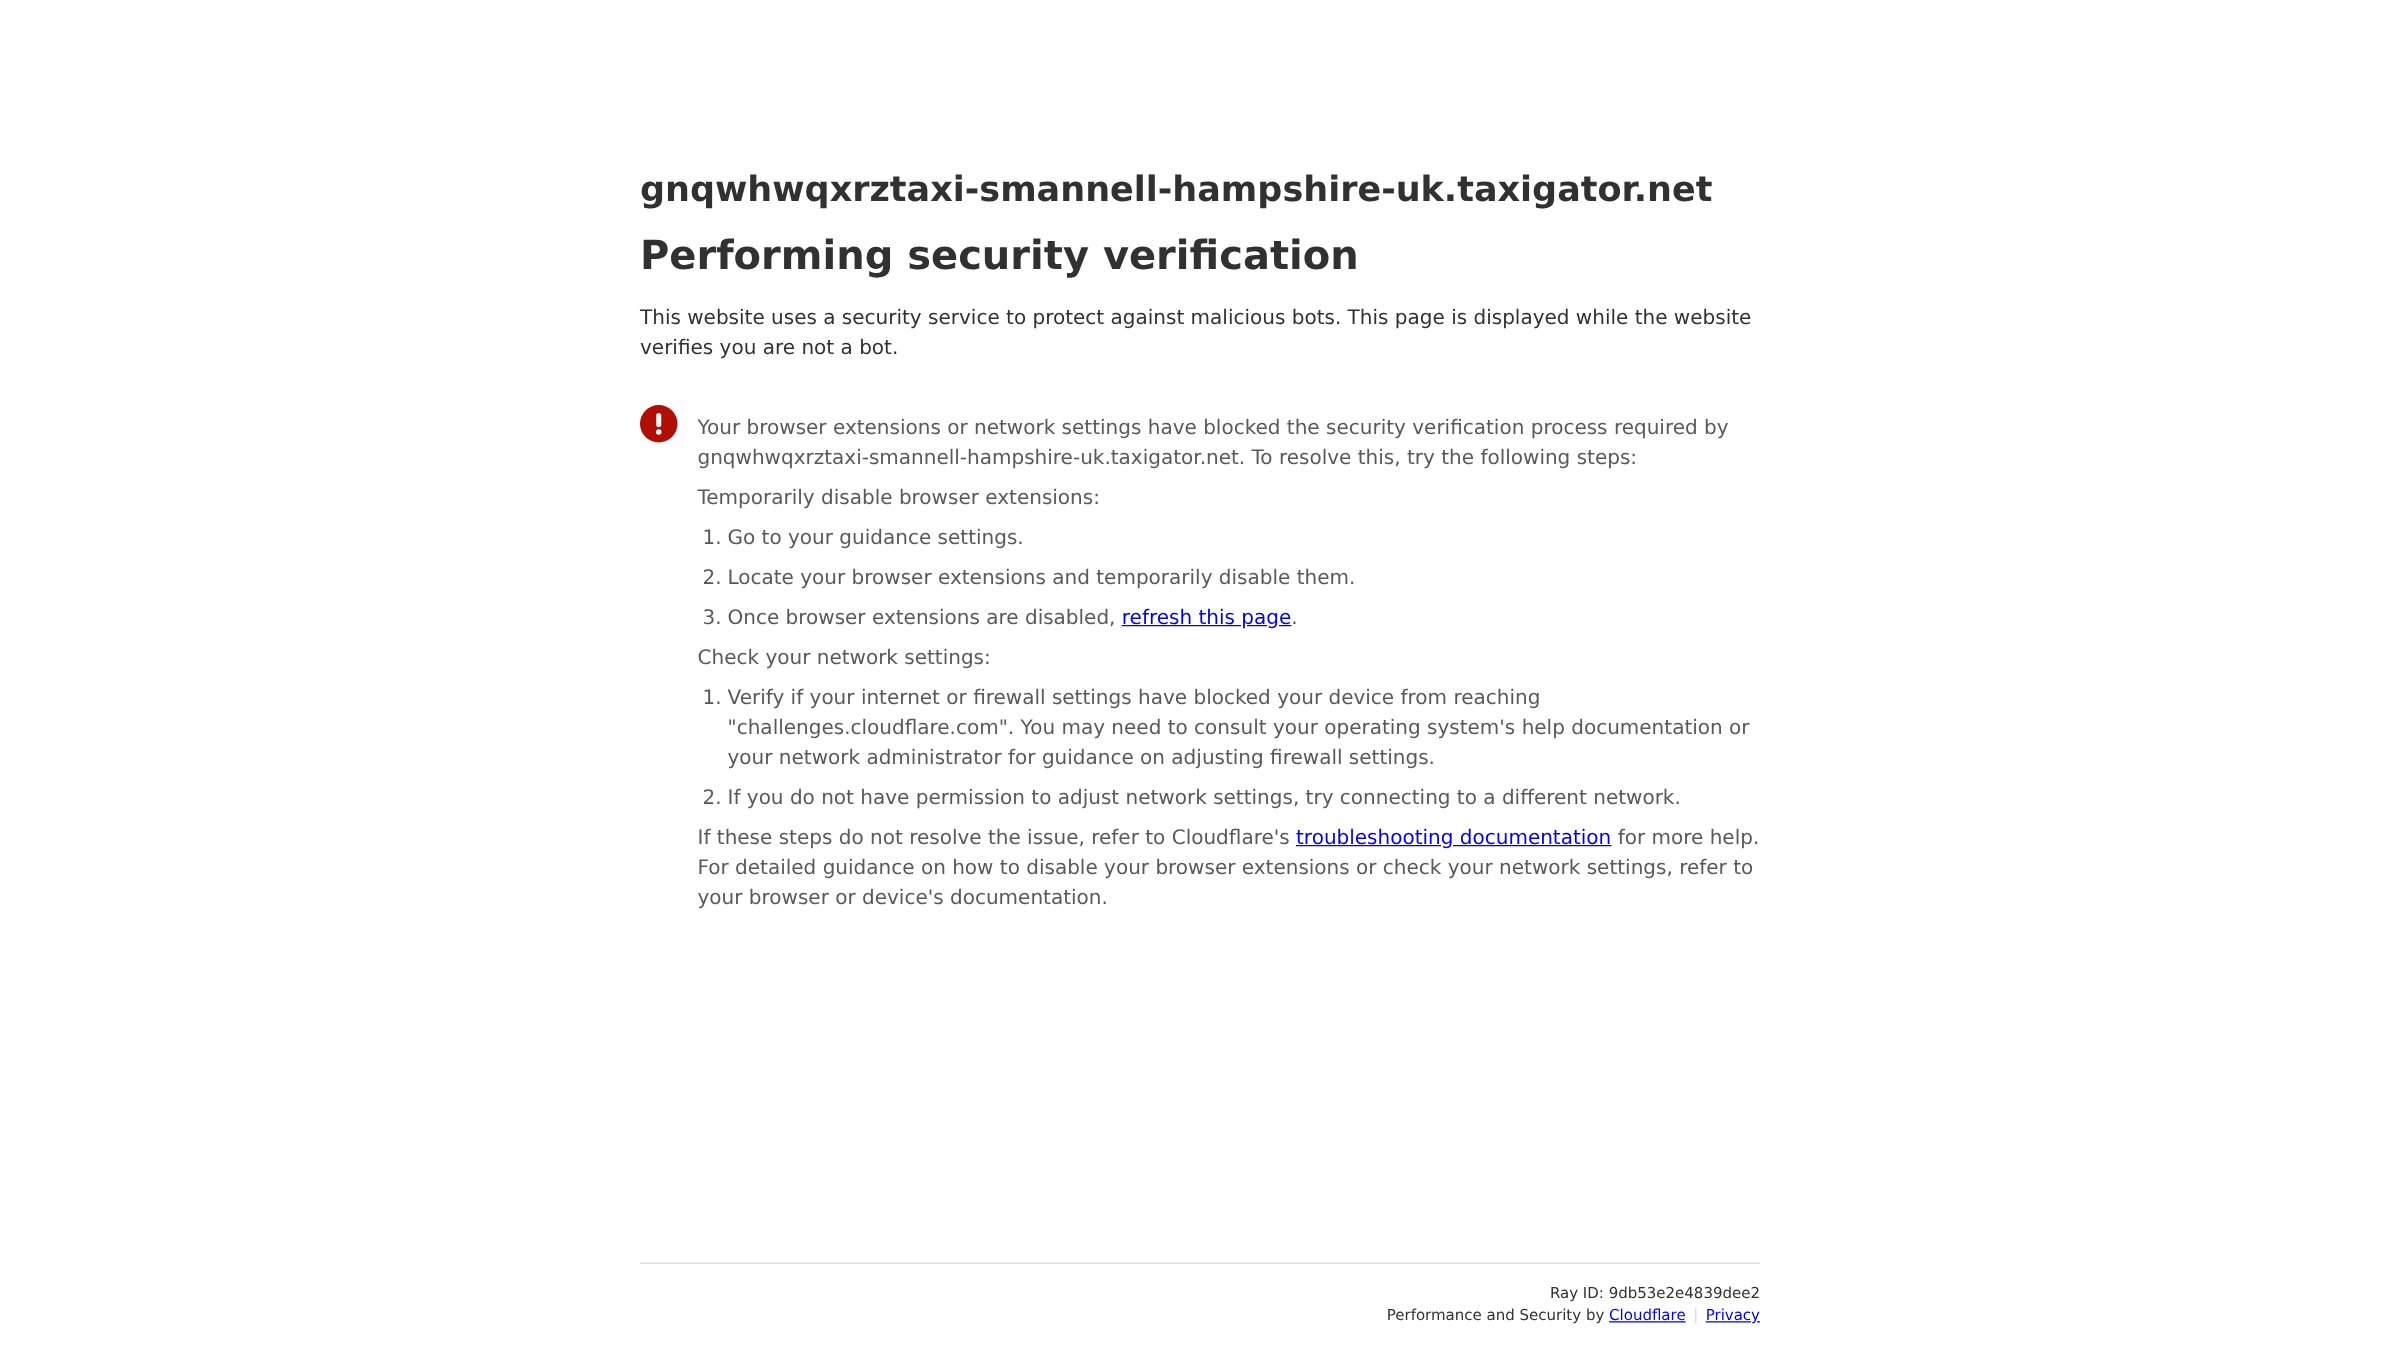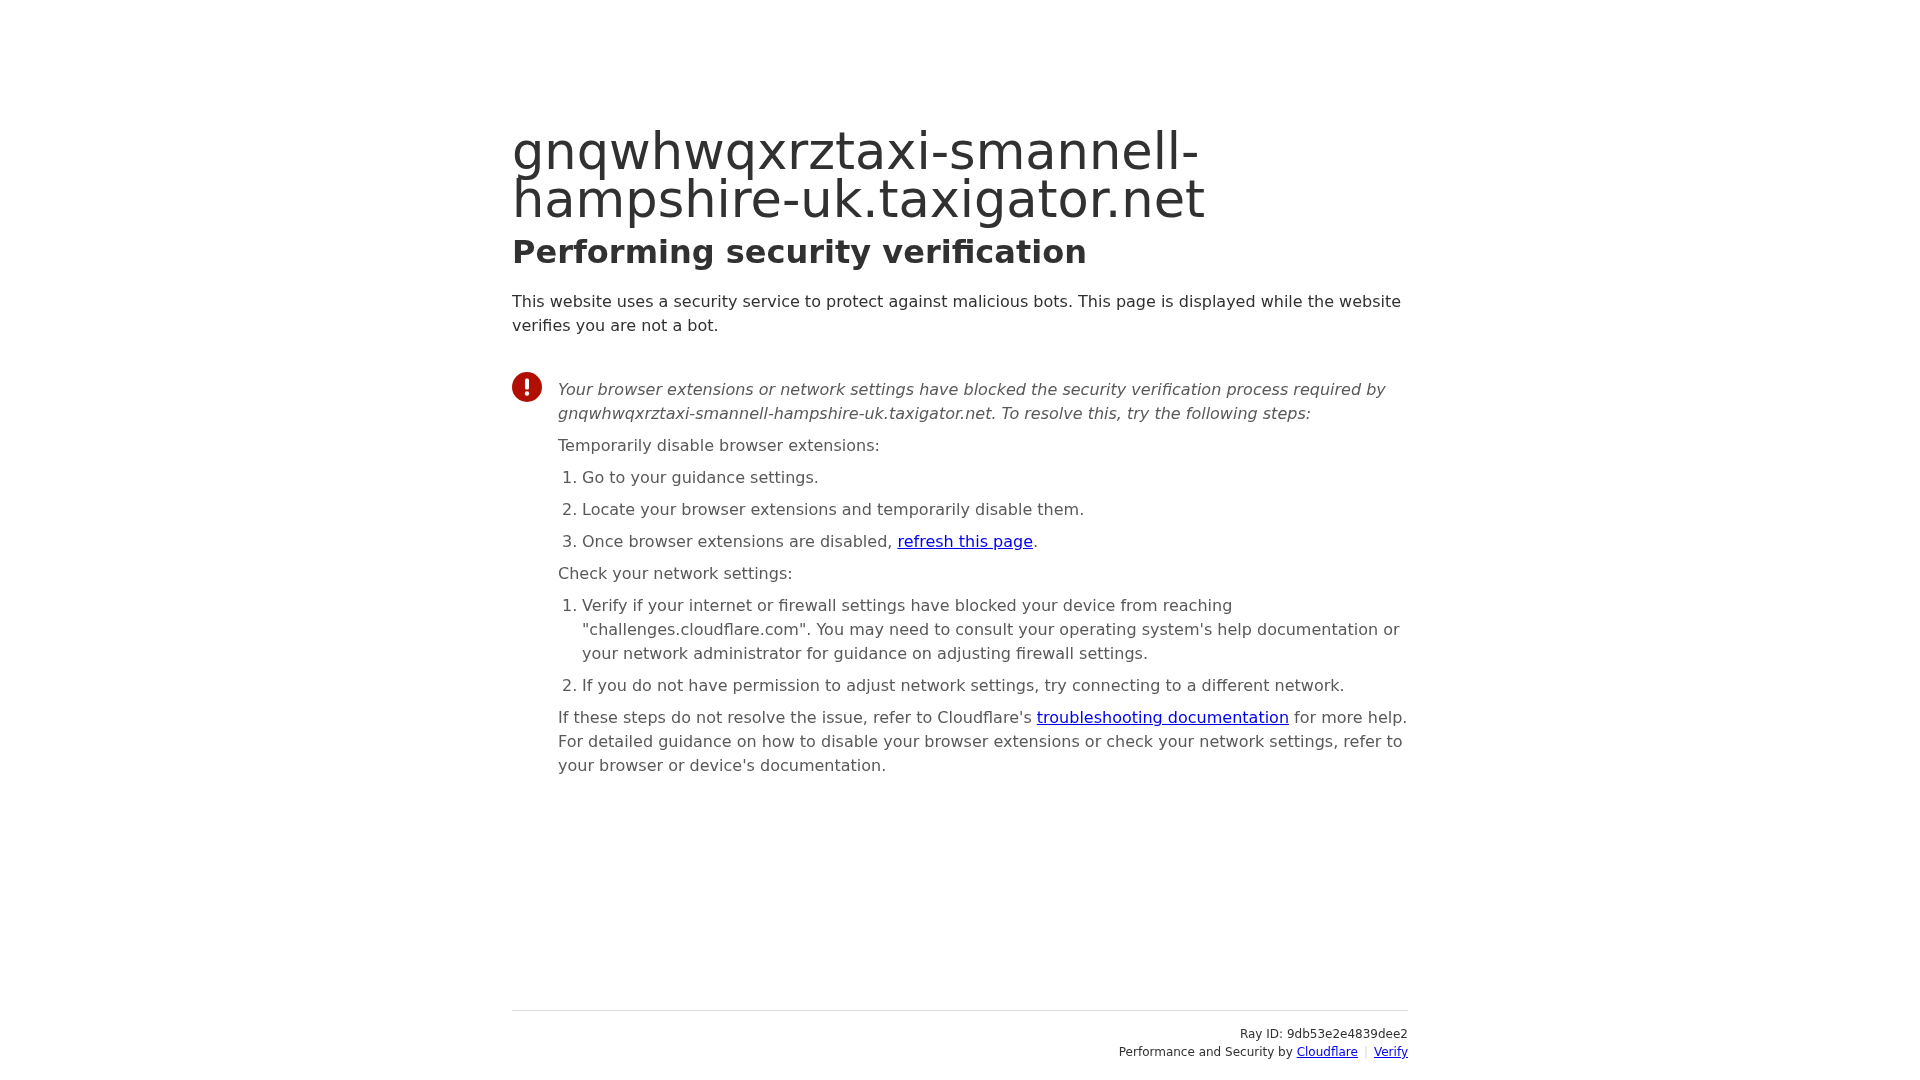--- a/index.html
+++ b/index.html
@@ -14,23 +14,23 @@
       color: #313131;
       position: relative;
     }
     .main {
       position: absolute;
       left: 512px;
       top: 128px;
       width: 896px;
     }
     .site-title {
-      font-size: 51px;
+      font-size: 28px;
       line-height: 48px;
-      font-weight: normal;
+      font-weight: bold;
       color: #313131;
       word-break: break-word;
     }
     .subtitle {
       margin-top: 12px;
       font-size: 32px;
       line-height: 32px;
       font-weight: bold;
       color: #313131;
     }
@@ -64,21 +64,21 @@
       line-height: 32px;
       font-weight: bold;
       color: #313131;
     }
     .error-body p, .error-body li {
       font-size: 16px;
       line-height: 24px;
       color: #595959;
     }
     .error-body p { margin-top: 8px; }
-    .error-body p.first { margin-top: 8px; font-style: italic; }
+    .error-body p.first { margin-top: 8px; }
     .error-body ol {
       list-style: none;
       margin-top: 8px;
       counter-reset: step;
     }
     .error-body ol li {
       position: relative;
       padding-left: 24px;
       margin-top: 8px;
     }
@@ -156,15 +156,15 @@
       <p>
         <span>If these steps do not resolve the issue, refer to Cloudflare's </span><a href="#">troubleshooting documentation</a><span> for more help. For detailed guidance on how to disable your browser extensions or check your network settings, refer to your browser or device's documentation.</span>
       </p>
     </div>
   </div>
 </div>
 
 <div class="footer">
   <div>Ray ID: 9db53e2e4839dee2</div>
   <div>
-    <span>Performance and Security by </span><a href="#" class="cf">Cloudflare</a><span class="sep">|</span><a href="#" class="cf">Verify</a>
+    <span>Performance and Security by </span><a href="#" class="cf">Cloudflare</a><span class="sep">|</span><a href="#" class="cf">Privacy</a>
   </div>
 </div>
 
 </body></html>

